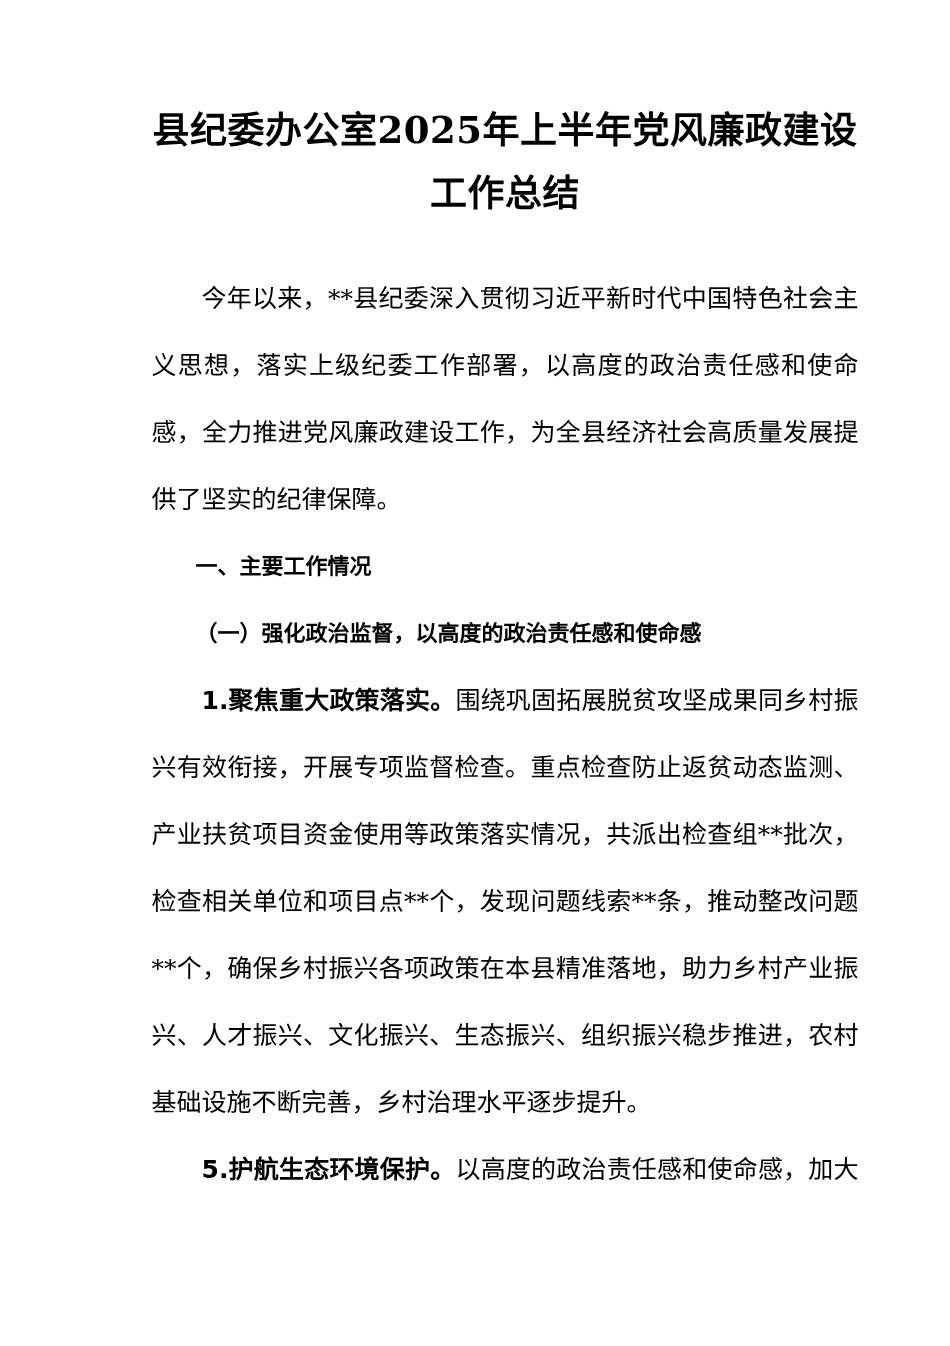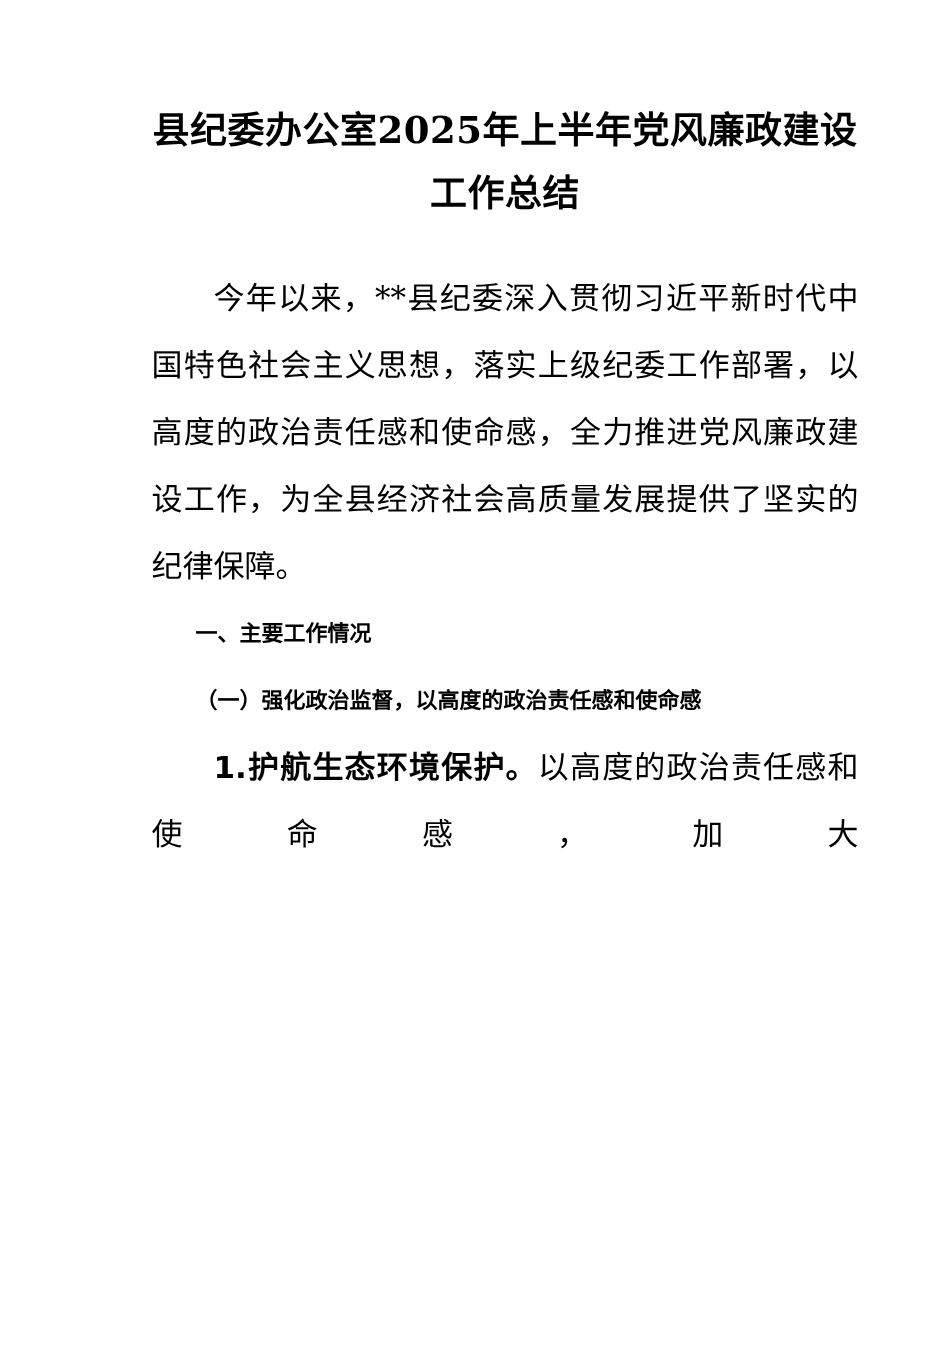--- a/index.html
+++ b/index.html
@@ -23,21 +23,21 @@
       margin: 0 0 40px 0;
       font-size: 37px;
       font-weight: bold;
       text-align: center;
       line-height: 63px;
       font-family: "DejaVu Serif", "Liberation Serif", serif;
       letter-spacing: 0.5px;
     }
     .para {
       margin: 0;
-      font-size: 31px;
+      font-size: 25px;
       line-height: 67px;
       text-indent: 2em;
       text-align: justify;
       font-weight: normal;
     }
     .heading-1, .heading-2 {
       margin: 0;
       font-size: 22px;
       line-height: 67px;
       text-indent: 2em;
@@ -60,18 +60,21 @@
 <div class="page">
 
   <h1 class="doc-title">县纪委办公室2025年上半年党风廉政建设工作总结</h1>
 
   <p class="para">今年以来，**县纪委深入贯彻习近平新时代中国特色社会主义思想，落实上级纪委工作部署，以高度的政治责任感和使命感，全力推进党风廉政建设工作，为全县经济社会高质量发展提供了坚实的纪律保障。</p>
 
   <h2 class="heading-1">一、主要工作情况</h2>
 
   <h3 class="heading-2">（一）强化政治监督，以高度的政治责任感和使命感</h3>
 
+  <p class="para">
+    <span class="lead-bold">1.聚焦重大政策落实。</span><span>围绕巩固拓展脱贫攻坚成果同乡村振兴有效衔接，开展专项监督检查。重点检查防止返贫动态监测、产业扶贫项目资金使用等政策落实情况，共派出检查组**批次，检查相关单位和项目点**个，发现问题线索**条，推动整改问题**个，确保乡村振兴各项政策在本县精准落地，助力乡村产业振兴、人才振兴、文化振兴、生态振兴、组织振兴稳步推进，农村基础设施不断完善，乡村治理水平逐步提升。</span>
+  </p>
 
   <p class="para cutoff">
-    <span class="lead-bold">1.护航生态环境保护。</span><span>以高度的政治责任感和使命感，加大</span>
+    <span class="lead-bold">5.护航生态环境保护。</span><span>以高度的政治责任感和使命感，加大</span>
   </p>
 
 </div>
 
 </body></html>

